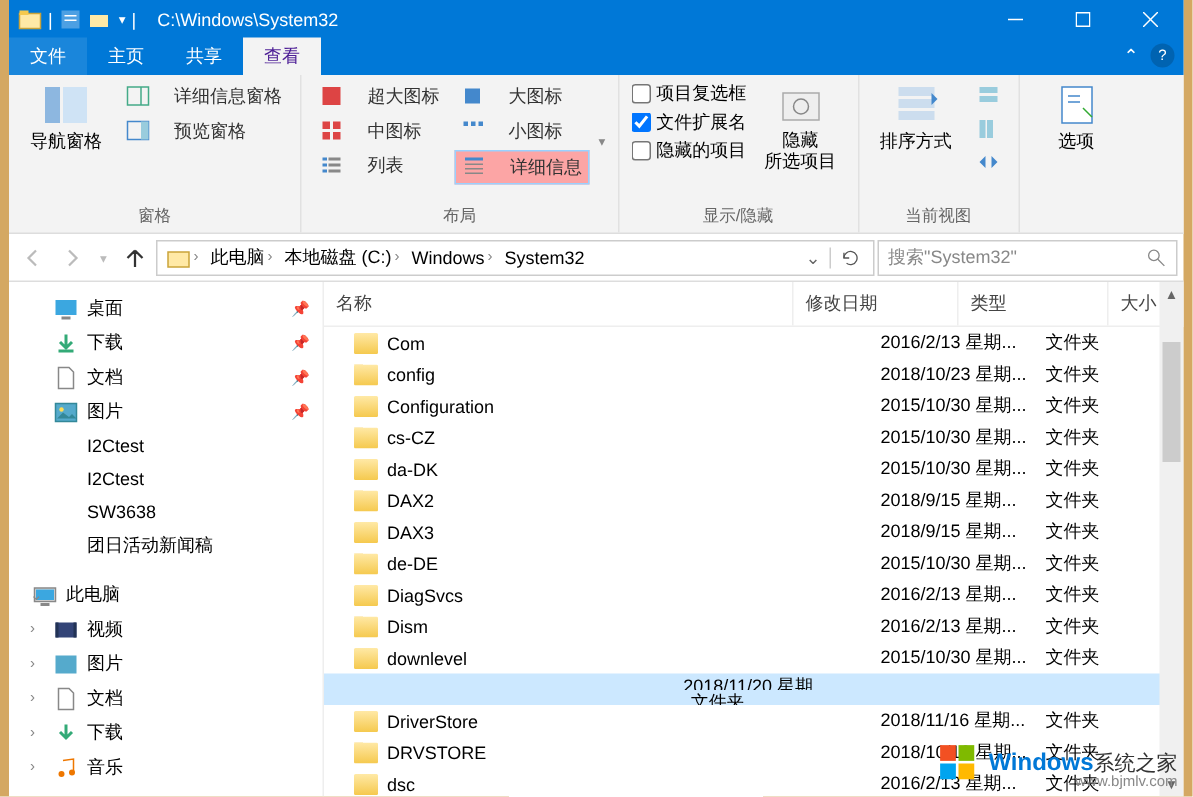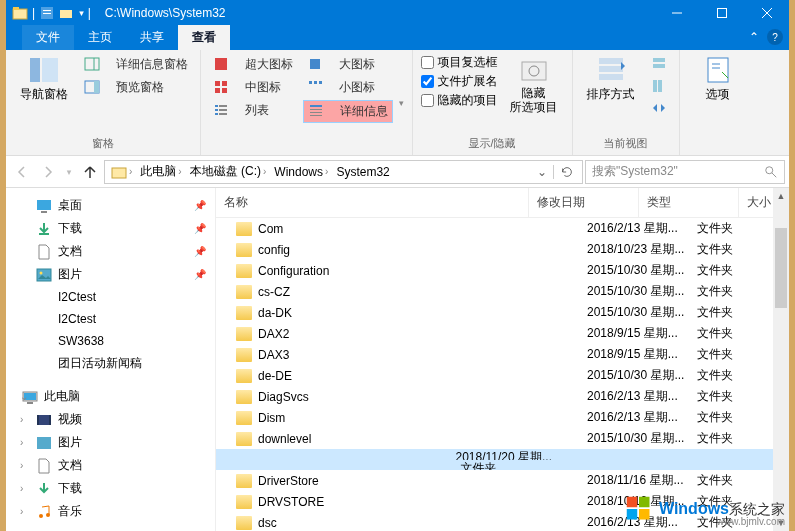--- a/index.html
+++ b/index.html
@@ -6,24 +6,24 @@
 body { background: #d4a862; width: 795px; height: 531px; overflow: hidden; position: relative; }
 .window { position: absolute; top: 0; left: 6px; width: 783px; height: 531px; background: #fff; display: flex; flex-direction: column; }
 .titlebar { background: #0078d7; color: #fff; height: 26px; display: flex; align-items: center; }
 .titlebar .qat { display: flex; align-items: center; gap: 4px; padding: 0 6px; }
 .titlebar .qat .icon { width: 16px; height: 16px; }
 .titlebar .title { flex: 1; padding-left: 8px; font-size: 12px; }
 .titlebar .winbtns { display: flex; }
 .titlebar .winbtn { width: 45px; height: 26px; display: flex; align-items: center; justify-content: center; color: #fff; }
 .titlebar .winbtn svg { width: 10px; height: 10px; }
 
-.tabs { background: #0078d7; height: 24px; display: flex; align-items: flex-end; position: relative; padding-left: 16px; }
+.tabs { background: #0078d7; height: 24px; display: flex; align-items: flex-end; position: relative; }
 .tab { padding: 4px 14px; color: #fff; font-size: 12px; cursor: pointer; }
 .tab.file { background: #1a86db; }
-.tab.active { background: #f3f3f3; color: #0f172a; font-weight: bold; }
+.tab.active { background: #f3f3f3; color: #4c1d95; }
 .tabs .help { position: absolute; right: 6px; top: 3px; display: flex; gap: 8px; align-items: center; }
 .tabs .help .chev { color: #fff; }
 .tabs .help .q { width: 16px; height: 16px; border-radius: 50%; background: #0063b1; color: #fff; display: flex; align-items: center; justify-content: center; font-size: 10px; }
 
 .ribbon { background: #f3f3f3; border-bottom: 1px solid #ddd; height: 106px; display: flex; }
 .group { border-right: 1px solid #e1e1e1; padding: 4px 8px; display: flex; flex-direction: column; }
 .group .body { flex: 1; display: flex; gap: 6px; }
 .group .label { text-align: center; color: #666; font-size: 11px; padding-top: 2px; }
 .rbtn { display: flex; align-items: flex-start; gap: 16px; padding: 2px 4px; font-size: 12px; color: #333; }
 .rbtn .ic { width: 16px; height: 16px; display: inline-block; }
@@ -244,20 +244,21 @@
                   <rect x="2" y="12" width="12" height="1" fill="#888"></rect>
                 </svg>
               </span>
               <span>详细信息</span>
             </div>
         </div>
         <div class="vcol" style="justify-content:center">
             <span style="font-size:9px;color:#888">▾</span>
           </div>
       </div>
+      <div class="label">布局</div>
     </div>
 
     <div class="group">
       <div class="body">
         <div class="vcol">
           <label class="chk">
               <input type="checkbox" style="">
               <span>项目复选框</span>
             </label>
           <label class="chk">

